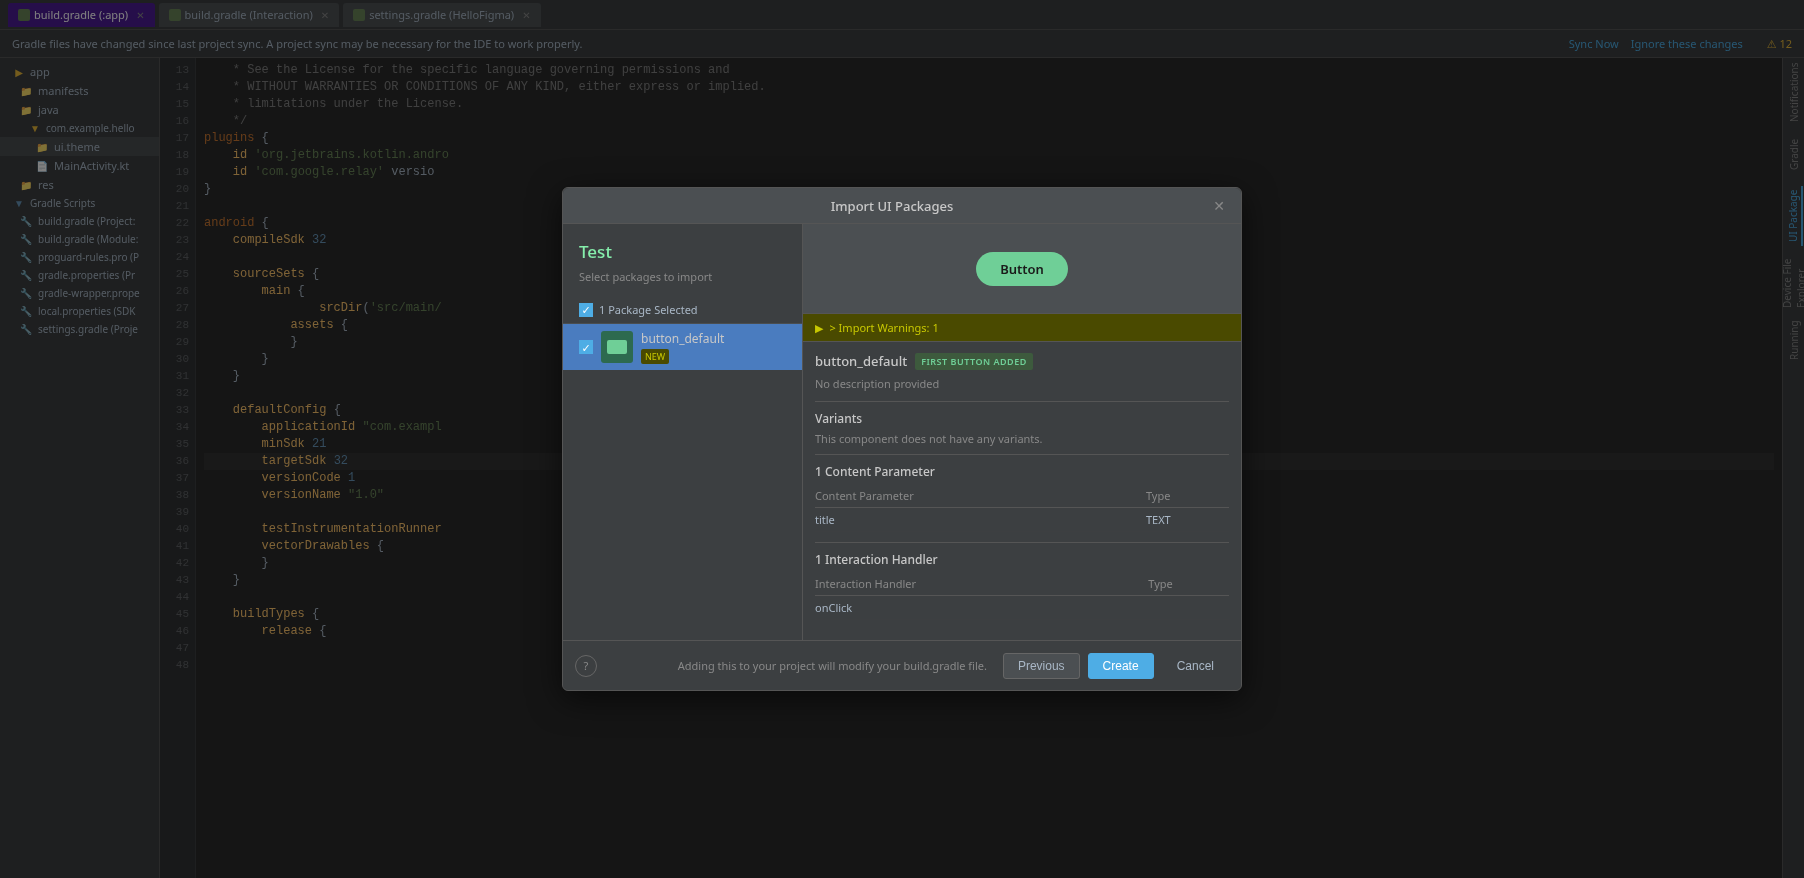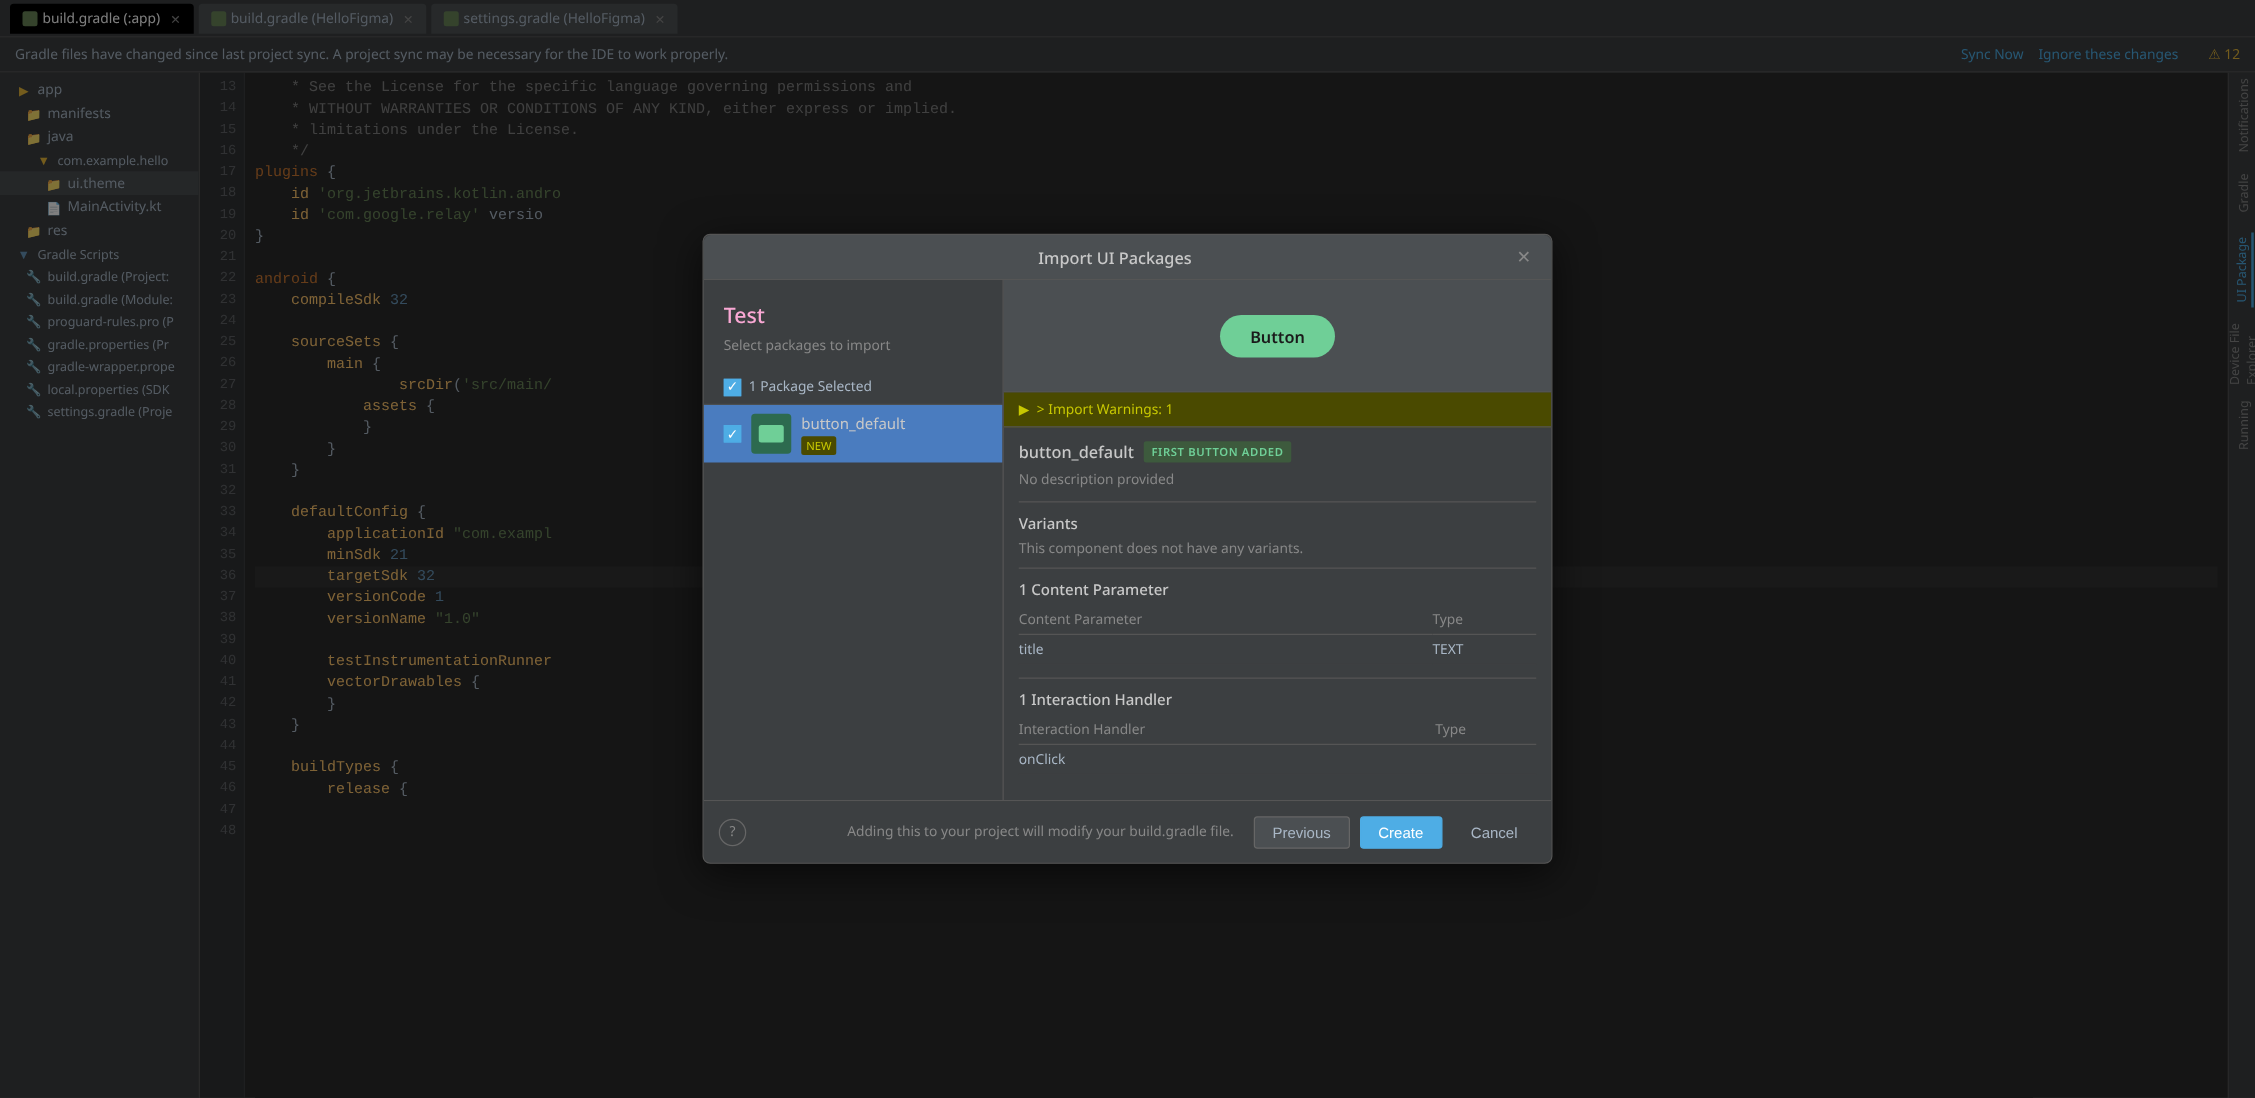--- a/index.html
+++ b/index.html
@@ -41,21 +41,21 @@
       color: #a9b7c6;
       font-size: 11px;
       display: flex;
       align-items: center;
       gap: 4px;
       border-radius: 3px 3px 0 0;
       cursor: pointer;
       white-space: nowrap;
     }
     .tab.active {
-      background: #000000;
+      background: #4c1d95;
       color: #fff;
     }
     .tab-icon {
       width: 12px;
       height: 12px;
       background: #6a8759;
       border-radius: 2px;
       display: inline-block;
     }
     .tab-close {
@@ -270,21 +270,21 @@
       display: flex;
       flex-direction: column;
       flex-shrink: 0;
     }
 
     .dialog-left-header {
       padding: 16px 16px 12px;
     }
     .dialog-section-title {
       font-size: 17px;
-      color: #f9a8d4;
+      color: #86efac;
       font-weight: 500;
       margin-bottom: 6px;
     }
     .dialog-section-subtitle {
       font-size: 11px;
       color: #888;
     }
 
     .package-selected-row {
       display: flex;
@@ -530,21 +530,21 @@
 <div class="ide-bg"></div>
 
 <div class="top-bar">
   <span class="tab active">
     <span class="tab-icon"></span>
     <span>build.gradle (:app)</span>
     <span class="tab-close">✕</span>
   </span>
   <span class="tab">
     <span class="tab-icon"></span>
-    <span>build.gradle (HelloFigma)</span>
+    <span>build.gradle (Interaction)</span>
     <span class="tab-close">✕</span>
   </span>
   <span class="tab">
     <span class="tab-icon"></span>
     <span>settings.gradle (HelloFigma)</span>
     <span class="tab-close">✕</span>
   </span>
 </div>
 
 <div class="notif-bar">

